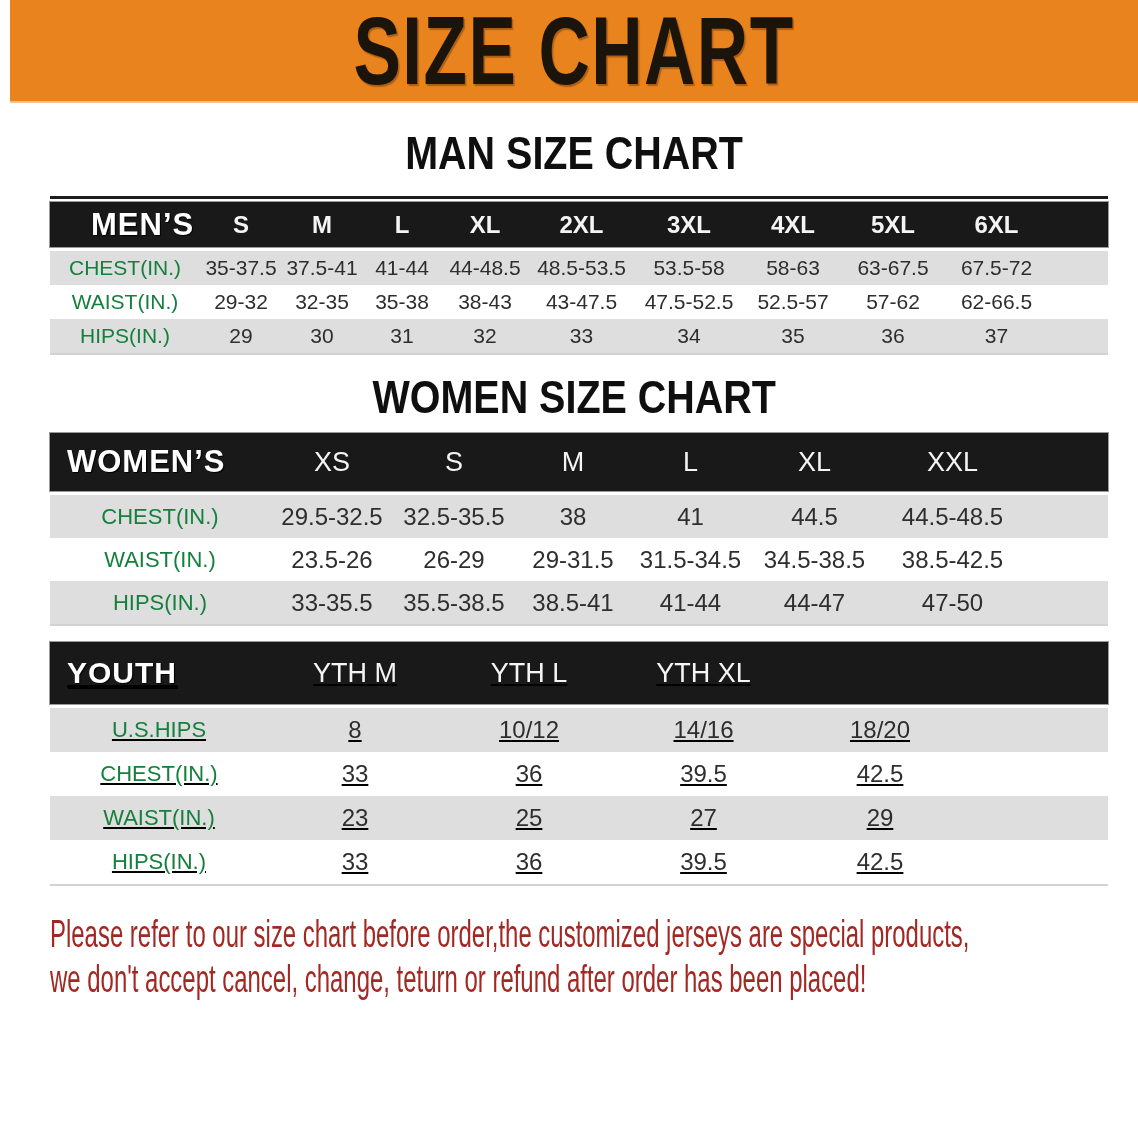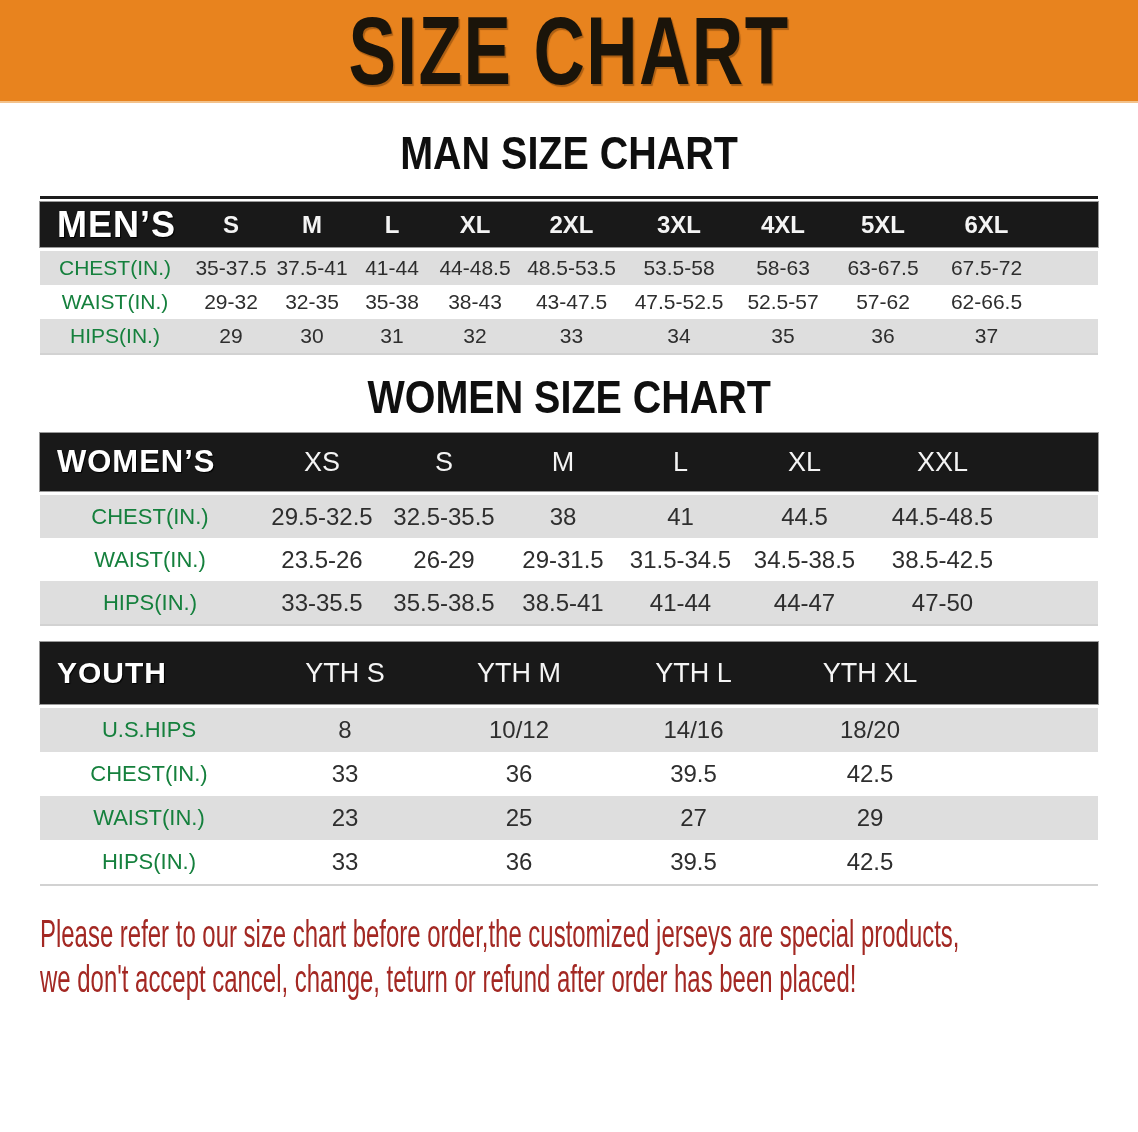--- a/index.html
+++ b/index.html
@@ -3,21 +3,21 @@
 <meta charset="utf-8">
 <style>
   * { margin: 0; padding: 0; box-sizing: border-box; }
   html, body { background: #ffffff; }
   body {
     width: 1138px; height: 1132px;
     font-family: "Liberation Sans", sans-serif;
     overflow: hidden;
     position: relative;
   }
-  .page { width: 1138px; height: 1132px; background: #fff; }
+  .page { width: 1138px; height: 1132px; background: #fff; padding-left: 10px; }
 
   
   .banner {
     height: 103px; width: 100%;
     background: var(--orange, #E8831E);
     display: flex; align-items: center; justify-content: center;
     border-bottom: 2px solid #f3c28b;
   }
   .banner-text {
     display: inline-block;
@@ -38,21 +38,21 @@
     white-space: nowrap;
   }
   .title-man   { margin-top: 22px; }
   .title-women { margin-top: 14px; }
   .title-youth { margin-top: 52px; }
 
   
   .size-table { width: 1058px; margin-left: 40px; }
   .tbl-men   { margin-top: 15px; }
   .tbl-women { margin-top: 8px; }
-  .tbl-youth { margin-top: 16px; }
+  .tbl-youth { margin-top: 16px; text-decoration: underline; }
   .tbl-men::before { content: ""; display: block; height: 3px; background: #1c1c1c; margin-bottom: 3px; }
 
   .t-row { display: grid; grid-template-columns: var(--cols); align-items: center; }
   .t-head {
     background: var(--bar, #191919);
     color: #f4f4f4;
     height: var(--hh);
     margin-bottom: 4px;
     box-shadow: 0 0 0 1px #9a9a9a;
   }
@@ -67,21 +67,21 @@
     color: #ffffff;
     text-shadow: 1px 1px 1px #000;
   }
   .t-label { color: #15803d; }
   .t-val   { color: #2e2e2e; }
 
   .tbl-men   { --cols: 150px 82px 80px 80px 86px 107px 108px 100px 100px 107px 1fr; --hh: 45px; --rh: 34px; }
   .tbl-women { --cols: 220px 124px 120px 118px 117px 131px 145px 1fr;               --hh: 58px; --rh: 43px; }
   .tbl-youth { --cols: 218px 174px 174px 175px 178px 1fr;                           --hh: 62px; --rh: 44px; }
 
-  .tbl-men   .t-name { font-size: 36px; }
+  .tbl-men   .t-name { font-size: 31px; margin-left: 24px; }
   .tbl-men   .t-col  { font-size: 24px; font-weight: bold; }
   .tbl-men   .t-label{ font-size: 21px; }
   .tbl-men   .t-val  { font-size: 21px; }
 
   .tbl-women .t-name { font-size: 31px; }
   .tbl-women .t-col  { font-size: 27px; }
   .tbl-women .t-label{ font-size: 22px; }
   .tbl-women .t-val  { font-size: 24px; }
 
   .tbl-youth .t-name { font-size: 30px; }
@@ -208,21 +208,20 @@
         <div class="t-cell t-val">41-44</div>
         <div class="t-cell t-val">44-47</div>
         <div class="t-cell t-val">47-50</div>
         <div class="t-cell t-fill"></div>
       </div>
     </div>
 
   <div class="size-table tbl-youth">
       <div class="t-row t-head">
         <div class="t-cell t-name">YOUTH</div>
-        <div class="t-cell t-col">YTH S</div>
         <div class="t-cell t-col">YTH M</div>
         <div class="t-cell t-col">YTH L</div>
         <div class="t-cell t-col">YTH XL</div>
         <div class="t-cell t-fill"></div>
       </div>
       <div class="t-row t-body">
         <div class="t-cell t-label">U.S.HIPS</div>
         <div class="t-cell t-val">8</div>
         <div class="t-cell t-val">10/12</div>
         <div class="t-cell t-val">14/16</div>

